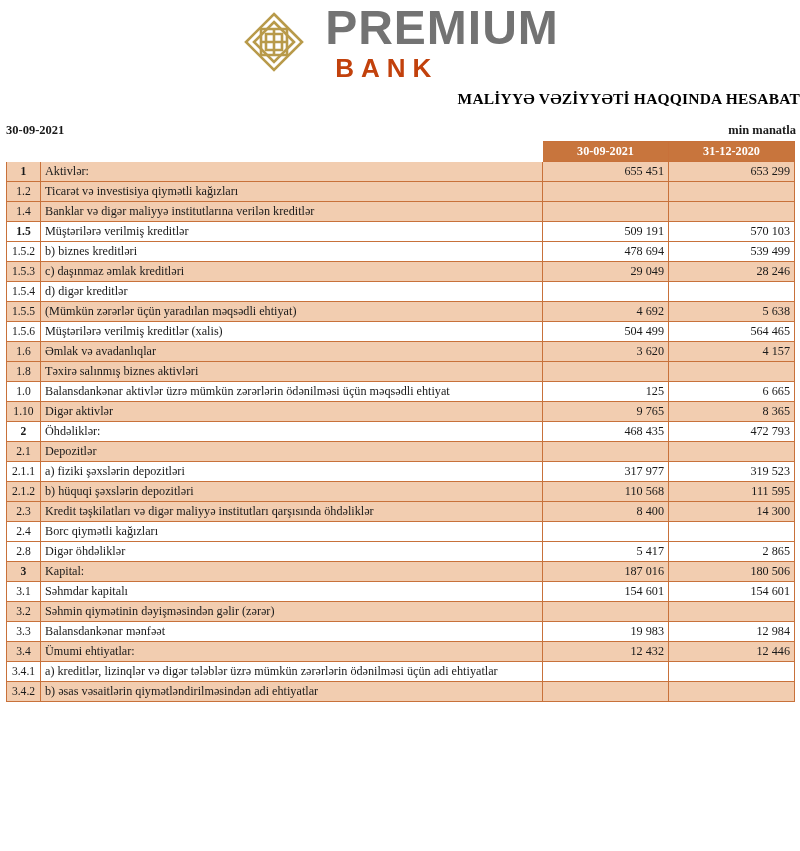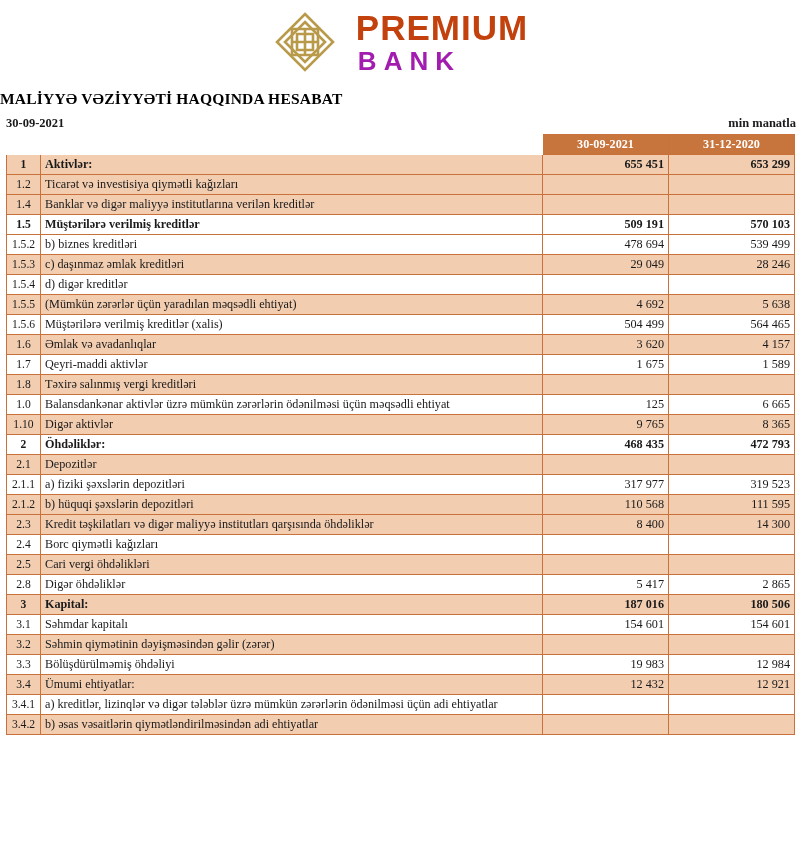--- a/index.html
+++ b/index.html
@@ -37,42 +37,42 @@
   }
   .logo-text {
     display: flex;
     flex-direction: column;
     align-items: flex-start;
     line-height: 1;
   }
   .logo-premium {
     font-family: "Liberation Sans", sans-serif;
     font-weight: bold;
-    font-size: 35px;
+    font-size: 48px;
     letter-spacing: 1px;
-    color: #c2410c;
+    color: #737373;
     text-align: right;
   }
   .logo-bank {
     font-family: "Liberation Sans", sans-serif;
     font-weight: bold;
     font-size: 26px;
     letter-spacing: 7px;
-    color: #a21caf;
+    color: #c2410c;
     margin-top: 3px;
-    margin-left: 2px;
+    margin-left: 10px;
   }
   .doc-title {
-    text-align: left;
+    text-align: right;
     font-family: "Liberation Serif", serif;
     font-weight: bold;
     font-size: 15.5px;
     letter-spacing: 0.2px;
     margin-top: 12px;
-    margin-bottom: 8px;
+    margin-bottom: 15px;
     color: #000;
   }
   .meta-row {
     display: flex;
     justify-content: space-between;
     align-items: flex-end;
     padding: 0 4px 3px 6px;
     font-family: "Liberation Serif", serif;
     font-weight: bold;
     font-size: 12.5px;
@@ -120,21 +120,21 @@
   td.name {
     text-align: left;
     padding-left: 5px;
   }
   td.val {
     text-align: right;
     padding-right: 7px;
   }
   tr.shade td { background: #f2cdb0; }
   tr.plain td { background: #ffffff; }
-  tr.bold td { font-weight: bold; }
+  tr.bold td { font-weight: normal; }
   tr.bold td.num { font-weight: bold; }
 </style>
 </head>
 <body>
 
 <div class="page">
 
   <div class="logo-row">
     <span class="logo-mark">
       <svg viewBox="0 0 66 66" width="66" height="66" aria-hidden="true">
@@ -229,29 +229,23 @@
           <td class="name">Müştərilərə verilmiş kreditlər (xalis)</td>
           <td class="val">504 499</td>
           <td class="val">564 465</td>
         </tr>
         <tr class="shade">
           <td class="num">1.6</td>
           <td class="name">Əmlak və avadanlıqlar</td>
           <td class="val">3 620</td>
           <td class="val">4 157</td>
         </tr>
-        <tr class="plain">
-          <td class="num">1.7</td>
-          <td class="name">Qeyri-maddi aktivlər</td>
-          <td class="val">1 675</td>
-          <td class="val">1 589</td>
-        </tr>
         <tr class="shade">
           <td class="num">1.8</td>
-          <td class="name">Təxirə salınmış vergi kreditləri</td>
+          <td class="name">Təxirə salınmış biznes aktivləri</td>
           <td class="val"></td>
           <td class="val"></td>
         </tr>
         <tr class="plain">
           <td class="num">1.0</td>
           <td class="name">Balansdankənar aktivlər üzrə mümkün zərərlərin ödənilməsi üçün məqsədli ehtiyat</td>
           <td class="val">125</td>
           <td class="val">6 665</td>
         </tr>
         <tr class="shade">
@@ -289,26 +283,20 @@
           <td class="name">Kredit təşkilatları və digər maliyyə institutları qarşısında öhdəliklər</td>
           <td class="val">8 400</td>
           <td class="val">14 300</td>
         </tr>
         <tr class="plain">
           <td class="num">2.4</td>
           <td class="name">Borc qiymətli kağızları</td>
           <td class="val"></td>
           <td class="val"></td>
         </tr>
-        <tr class="shade">
-          <td class="num">2.5</td>
-          <td class="name">Cari vergi öhdəlikləri</td>
-          <td class="val"></td>
-          <td class="val"></td>
-        </tr>
         <tr class="plain">
           <td class="num">2.8</td>
           <td class="name">Digər öhdəliklər</td>
           <td class="val">5 417</td>
           <td class="val">2 865</td>
         </tr>
         <tr class="shade bold">
           <td class="num">3</td>
           <td class="name">Kapital:</td>
           <td class="val">187 016</td>
@@ -321,29 +309,29 @@
           <td class="val">154 601</td>
         </tr>
         <tr class="shade">
           <td class="num">3.2</td>
           <td class="name">Səhmin qiymətinin dəyişməsindən gəlir (zərər)</td>
           <td class="val"></td>
           <td class="val"></td>
         </tr>
         <tr class="plain">
           <td class="num">3.3</td>
-          <td class="name">Bölüşdürülməmiş öhdəliyi</td>
+          <td class="name">Balansdankənar mənfəət</td>
           <td class="val">19 983</td>
           <td class="val">12 984</td>
         </tr>
         <tr class="shade">
           <td class="num">3.4</td>
           <td class="name">Ümumi ehtiyatlar:</td>
           <td class="val">12 432</td>
-          <td class="val">12 921</td>
+          <td class="val">12 446</td>
         </tr>
         <tr class="plain">
           <td class="num">3.4.1</td>
           <td class="name">a) kreditlər, lizinqlər və digər tələblər üzrə mümkün zərərlərin ödənilməsi üçün adi ehtiyatlar</td>
           <td class="val"></td>
           <td class="val"></td>
         </tr>
         <tr class="shade">
           <td class="num">3.4.2</td>
           <td class="name">b) əsas vəsaitlərin qiymətləndirilməsindən adi ehtiyatlar</td>

